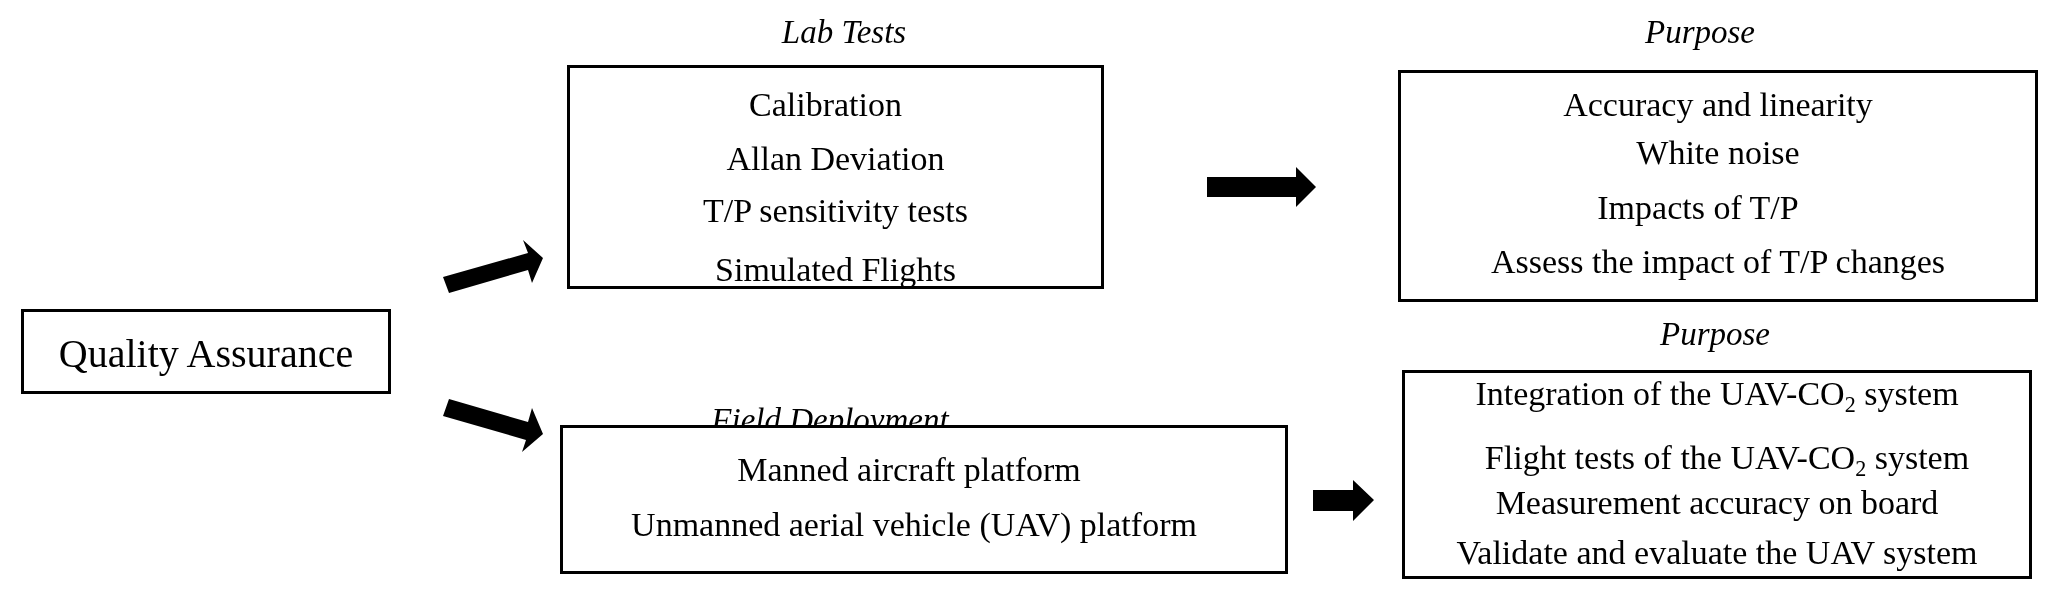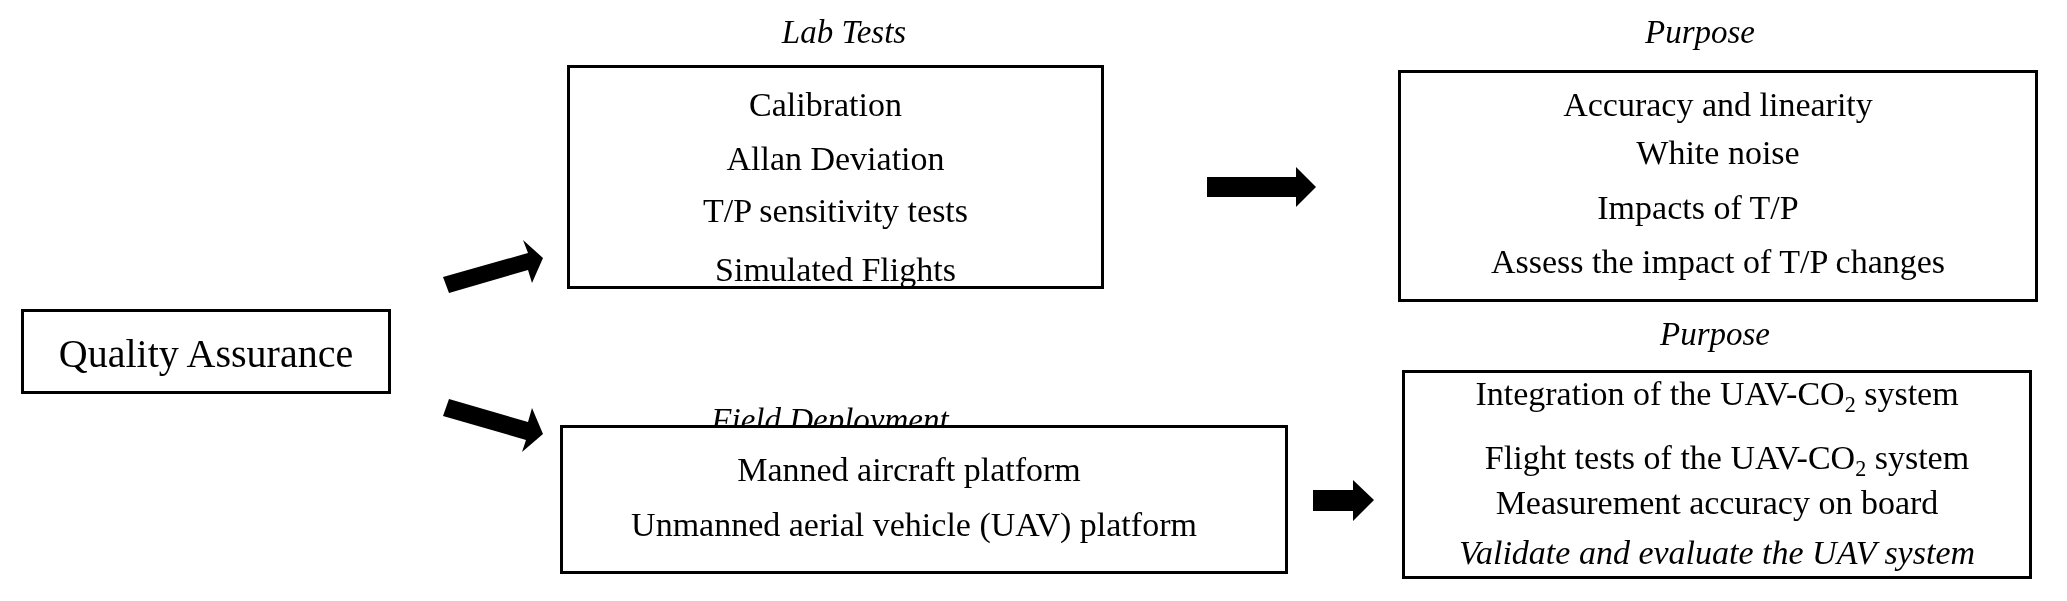--- a/index.html
+++ b/index.html
@@ -55,16 +55,16 @@
 <div class="box" style="left:1402px; top:370px; width:630px; height:209px;">
   <div class="line" style="top:4px;">
     <span>Integration of the UAV-CO</span><sub>2</sub><span> system</span>
   </div>
   <div class="line" style="top:68px; margin-left:20px;">
     <span>Flight tests of the UAV-CO</span><sub>2</sub><span> system</span>
   </div>
   <div class="line" style="top:113px;">
     <span>Measurement accuracy on board</span>
   </div>
-  <div class="line" style="top:163px;font-style:italic;">
+  <div class="line" style="top:163px;">
     <span>Validate and evaluate the UAV system</span>
   </div>
 </div>
 
 </body></html>

